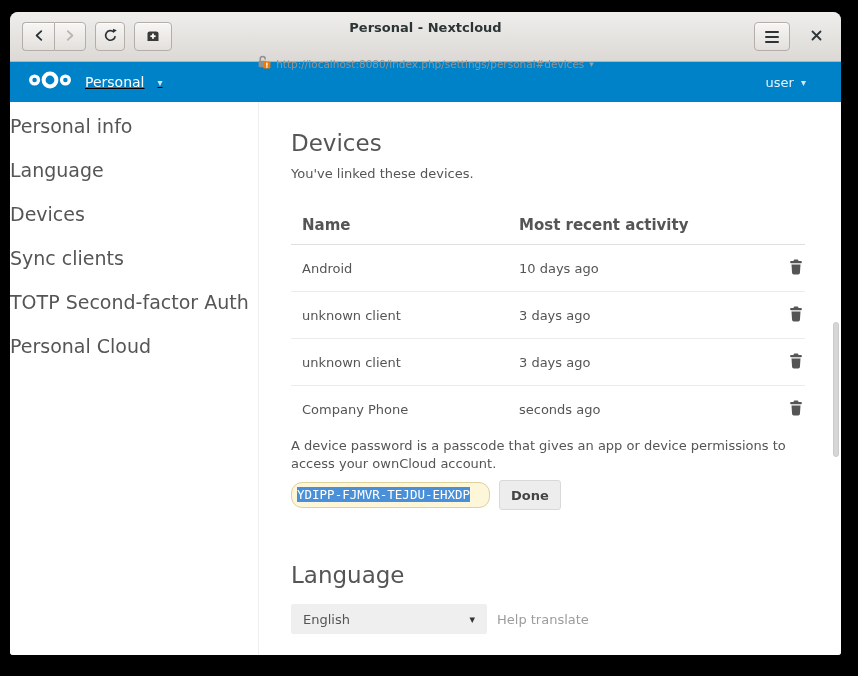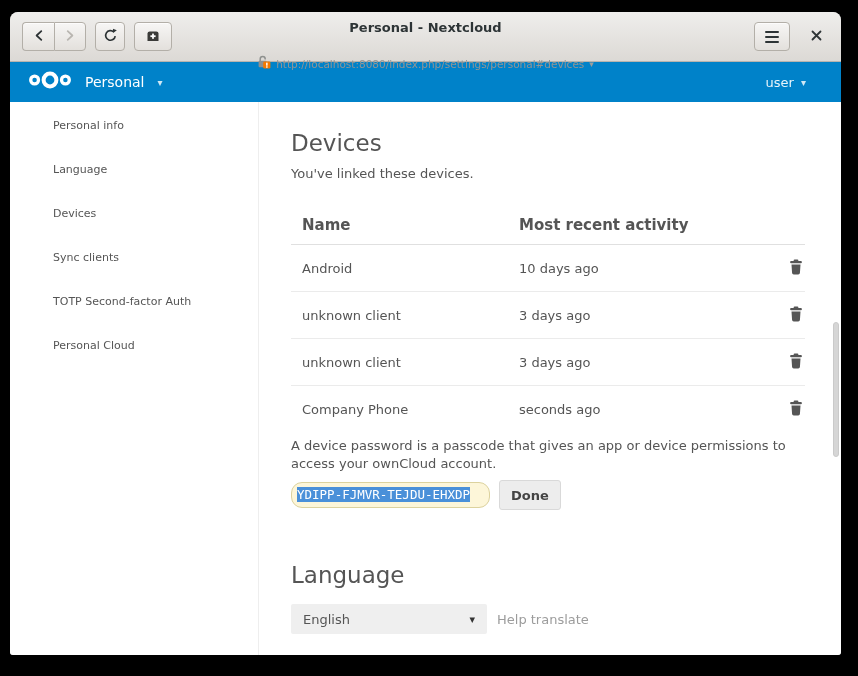--- a/index.html
+++ b/index.html
@@ -33,32 +33,32 @@
   .wurl .url-caret { font-size:9px; color:#9b9e9d; }
   .tb-right { position:absolute; right:12px; top:10px; display:flex; align-items:center; gap:13px; }
   .tb-btn.menu { width:36px; }
   .menu-lines { display:flex; flex-direction:column; gap:3px; }
   .menu-lines i { display:block; width:14px; height:2px; background:#2e3436; border-radius:1px; }
   .close-btn { width:26px; height:29px; display:flex; align-items:center; justify-content:center;
                background:none; border:none; cursor:pointer; }
 
   
   .nc-header { height:40px; background:#0082c9; display:flex; align-items:center; padding:0 35px 0 18px; }
-  .nc-appmenu { display:flex; align-items:center; gap:13px; cursor:pointer; }
+  .nc-appmenu { display:flex; align-items:center; gap:13px; cursor:pointer;text-decoration:underline; }
   .nc-appmenu .label { color:#fff; font-size:14px; }
   .nc-appmenu .caret, .nc-usermenu .caret { color:#cfe8f5; font-size:10px; }
   .nc-usermenu { margin-left:auto; display:flex; align-items:center; gap:7px; cursor:pointer; }
   .nc-usermenu .label { color:#e8f4fb; font-size:13px; }
 
   
   .app-body { display:flex; height:553px; background:#fff; }
   .sidebar { width:249px; border-right:1px solid #eeeeee; padding-top:2px; flex:none; }
   .sidebar ul { list-style:none; }
-  .sidebar li { height:44px; line-height:44px; font-size:11px;
-                color:#555; cursor:pointer; white-space:nowrap;margin-left:43px; }
+  .sidebar li { height:44px; line-height:44px; font-size:19px;
+                color:#555; cursor:pointer; white-space:nowrap; }
 
   .main { flex:1; padding:28px 0 0 32px; overflow:hidden; }
   h2.section-title { font-size:23px; font-weight:400; color:#555; line-height:27px; }
   .section-sub { margin-top:9px; font-size:13px; color:#555; }
 
   
   table.devices { border-collapse:collapse; margin-top:24px; width:514px; table-layout:fixed; }
   table.devices th { text-align:left; font-size:15px; font-weight:bold; color:#555;
                      padding:11px 0 10px 11px; }
   table.devices thead tr { border-bottom:1px solid #e0e0e0; }

